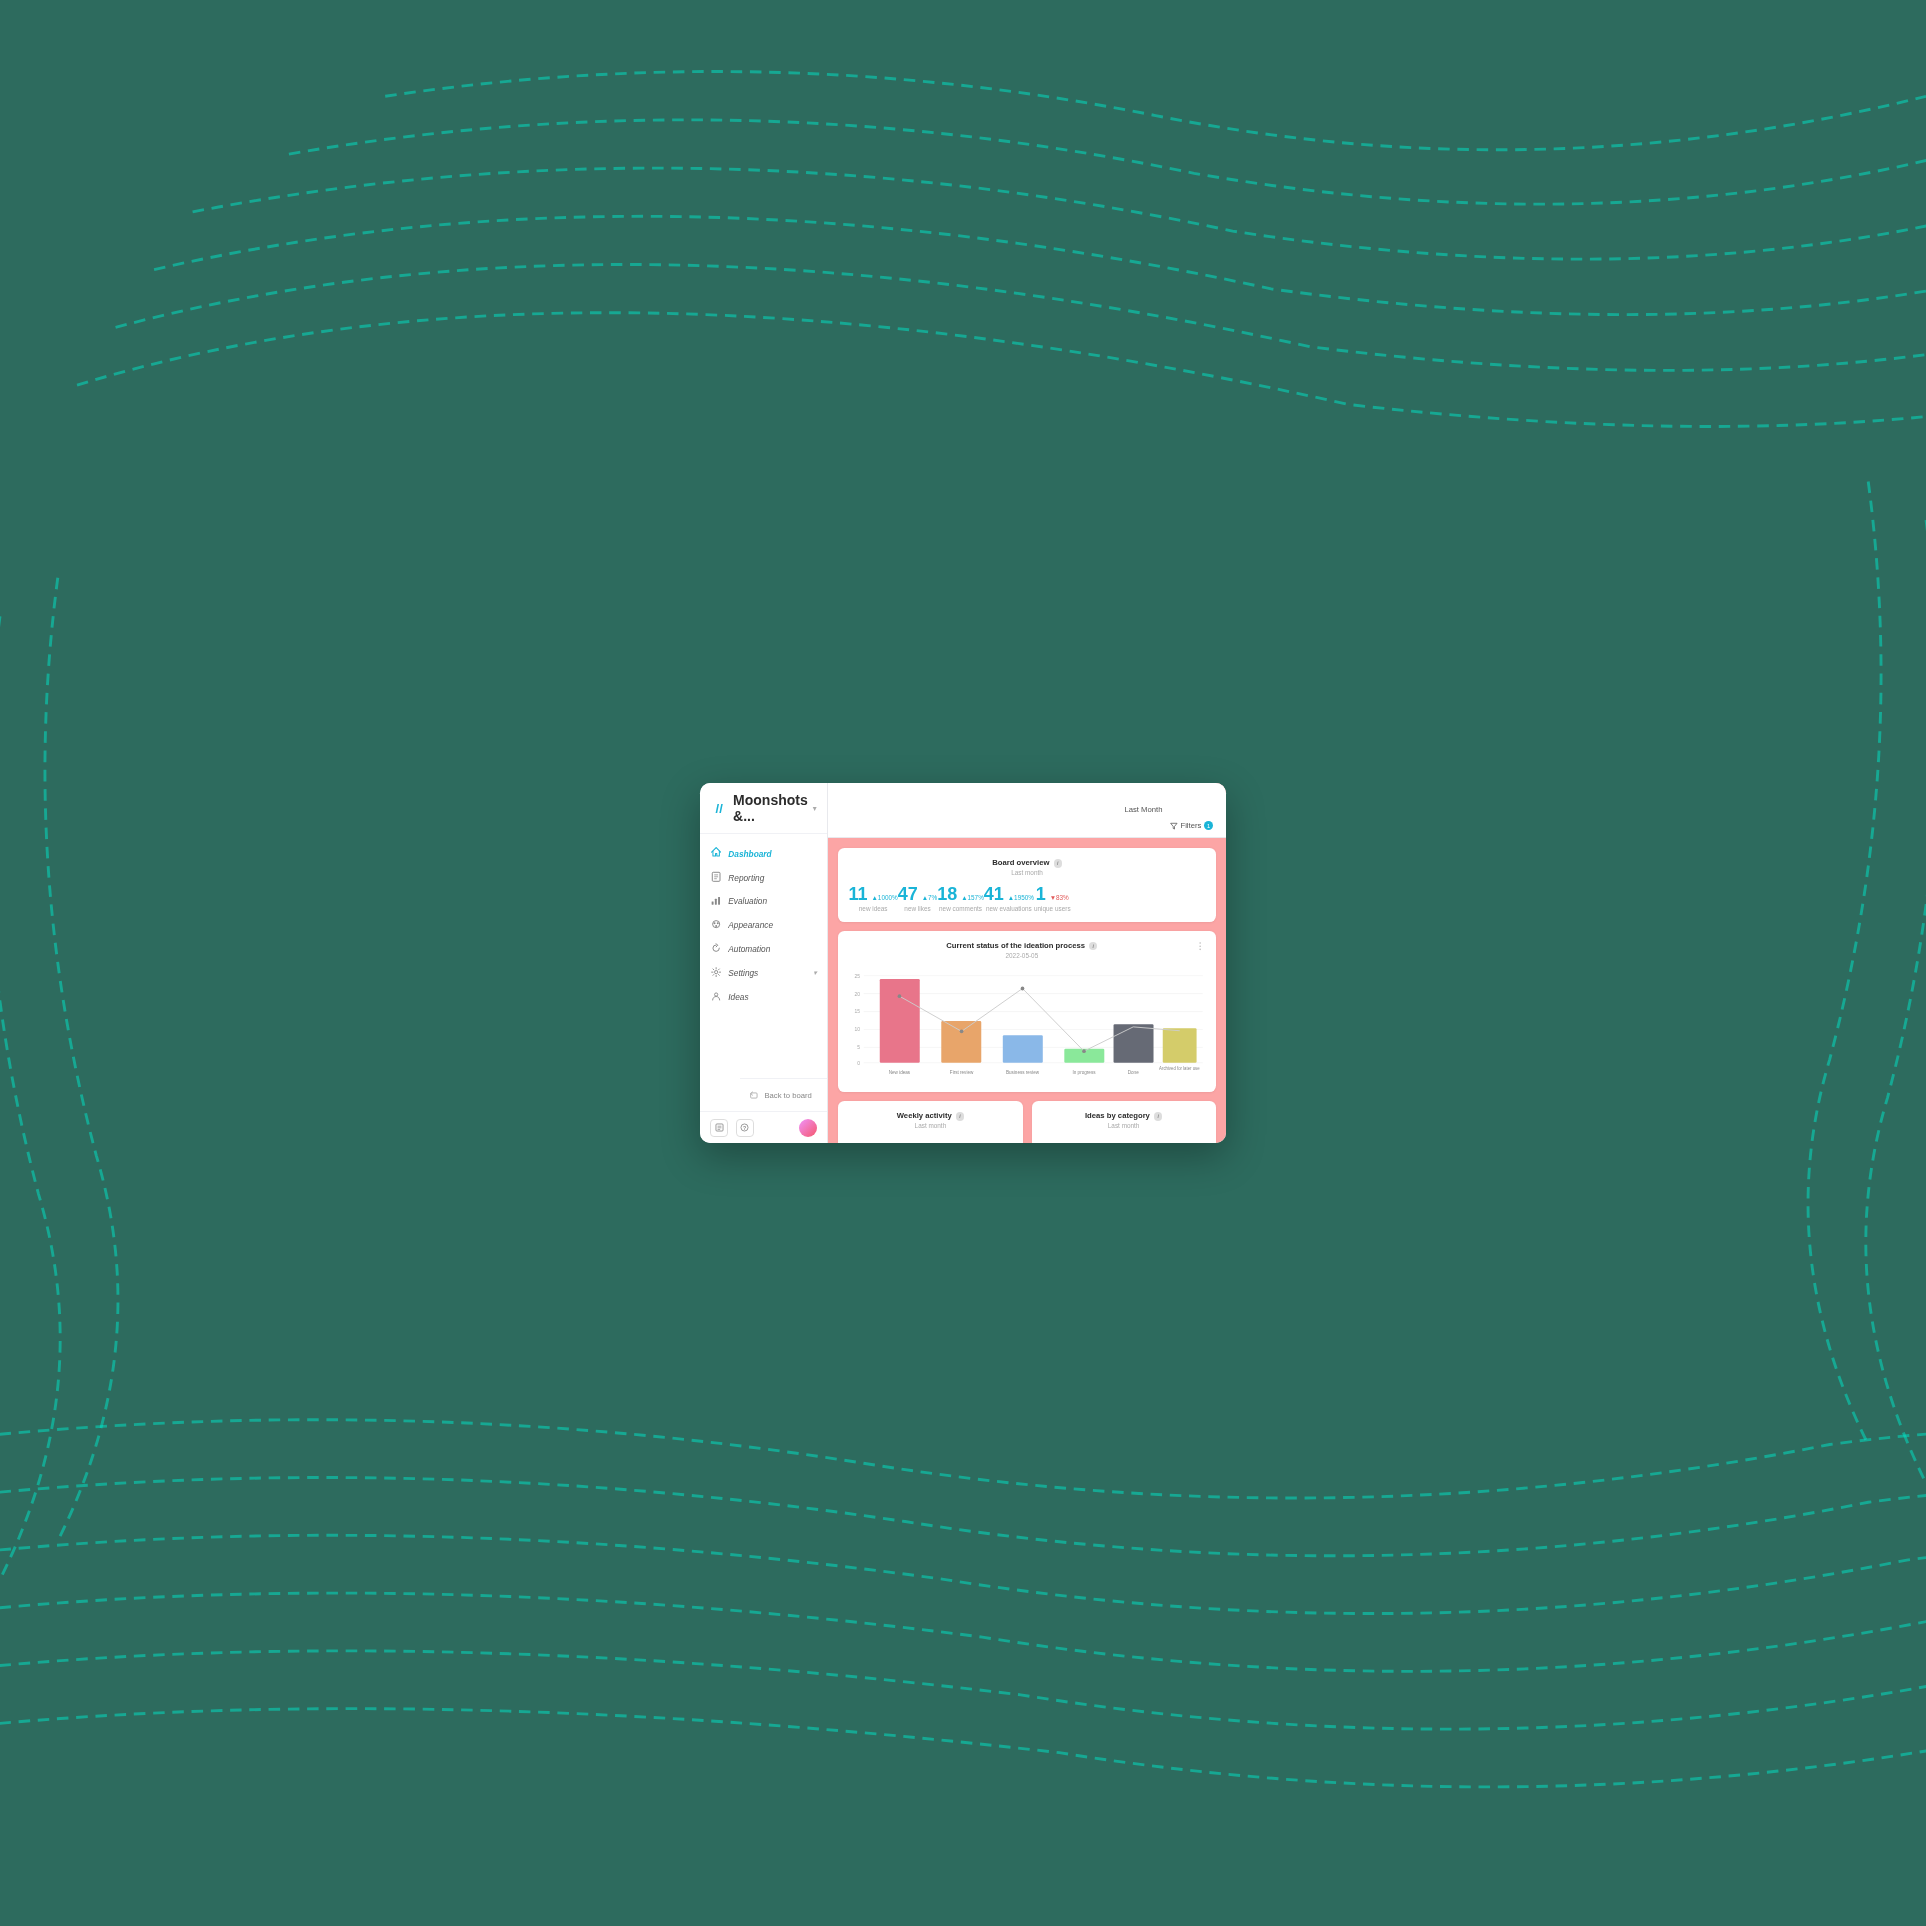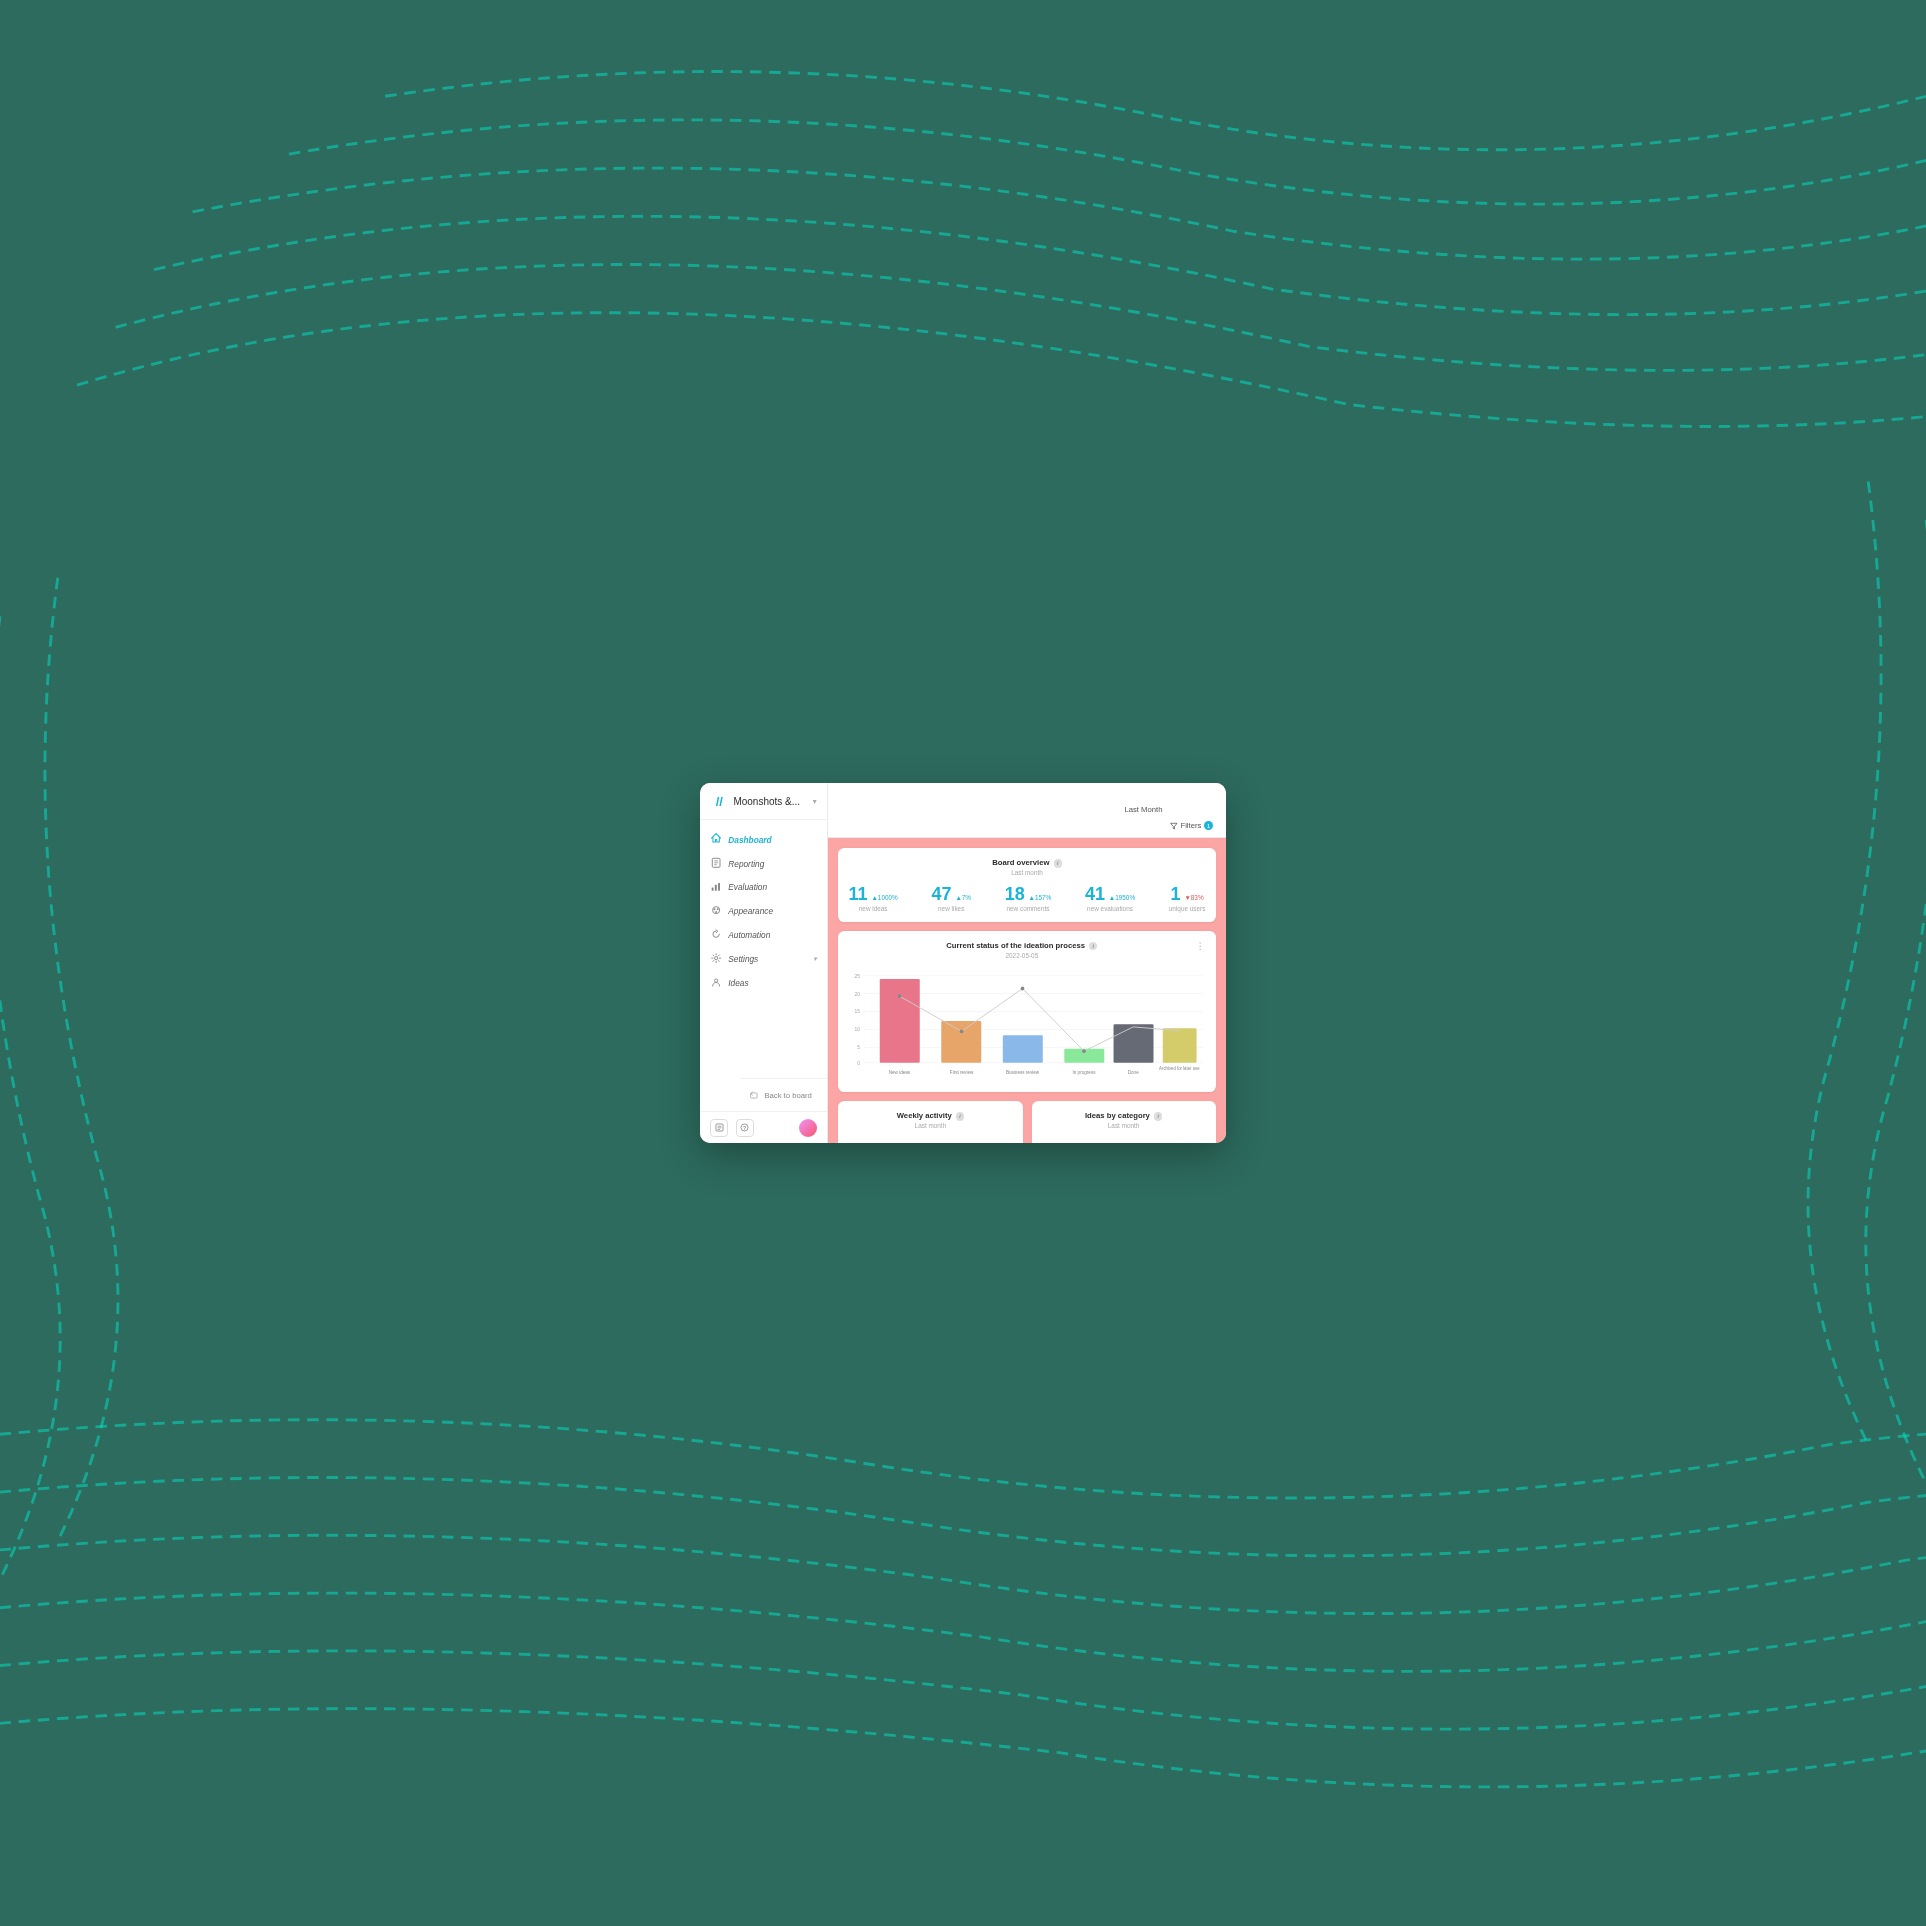--- a/index.html
+++ b/index.html
@@ -62,22 +62,22 @@
     }
 
     .logo-icon {
       color: #1ab4d7;
       font-size: 13px;
       font-weight: 900;
       line-height: 1;
     }
 
     .sidebar-workspace {
-      font-size: 10px;
-      font-weight: 400;
+      font-size: 14px;
+      font-weight: 700;
       color: #2c2c2c;
       flex: 1;
     }
 
     .sidebar-chevron {
       color: #aaa;
       font-size: 7.7px;
       cursor: pointer;
     }
 
@@ -239,21 +239,21 @@
     .card-subtitle {
       text-align: center;
       font-size: 6.4px;
       color: #aaa;
       margin-bottom: 9px;
     }
 
     
     .board-overview .stats-row {
       display: flex;
-      justify-content: space-between;
+      justify-content: flex-start;
       align-items: center;
     }
 
     .stat-item {
       text-align: center;
     }
 
     .stat-value {
       font-size: 18px;
       font-weight: 700;

